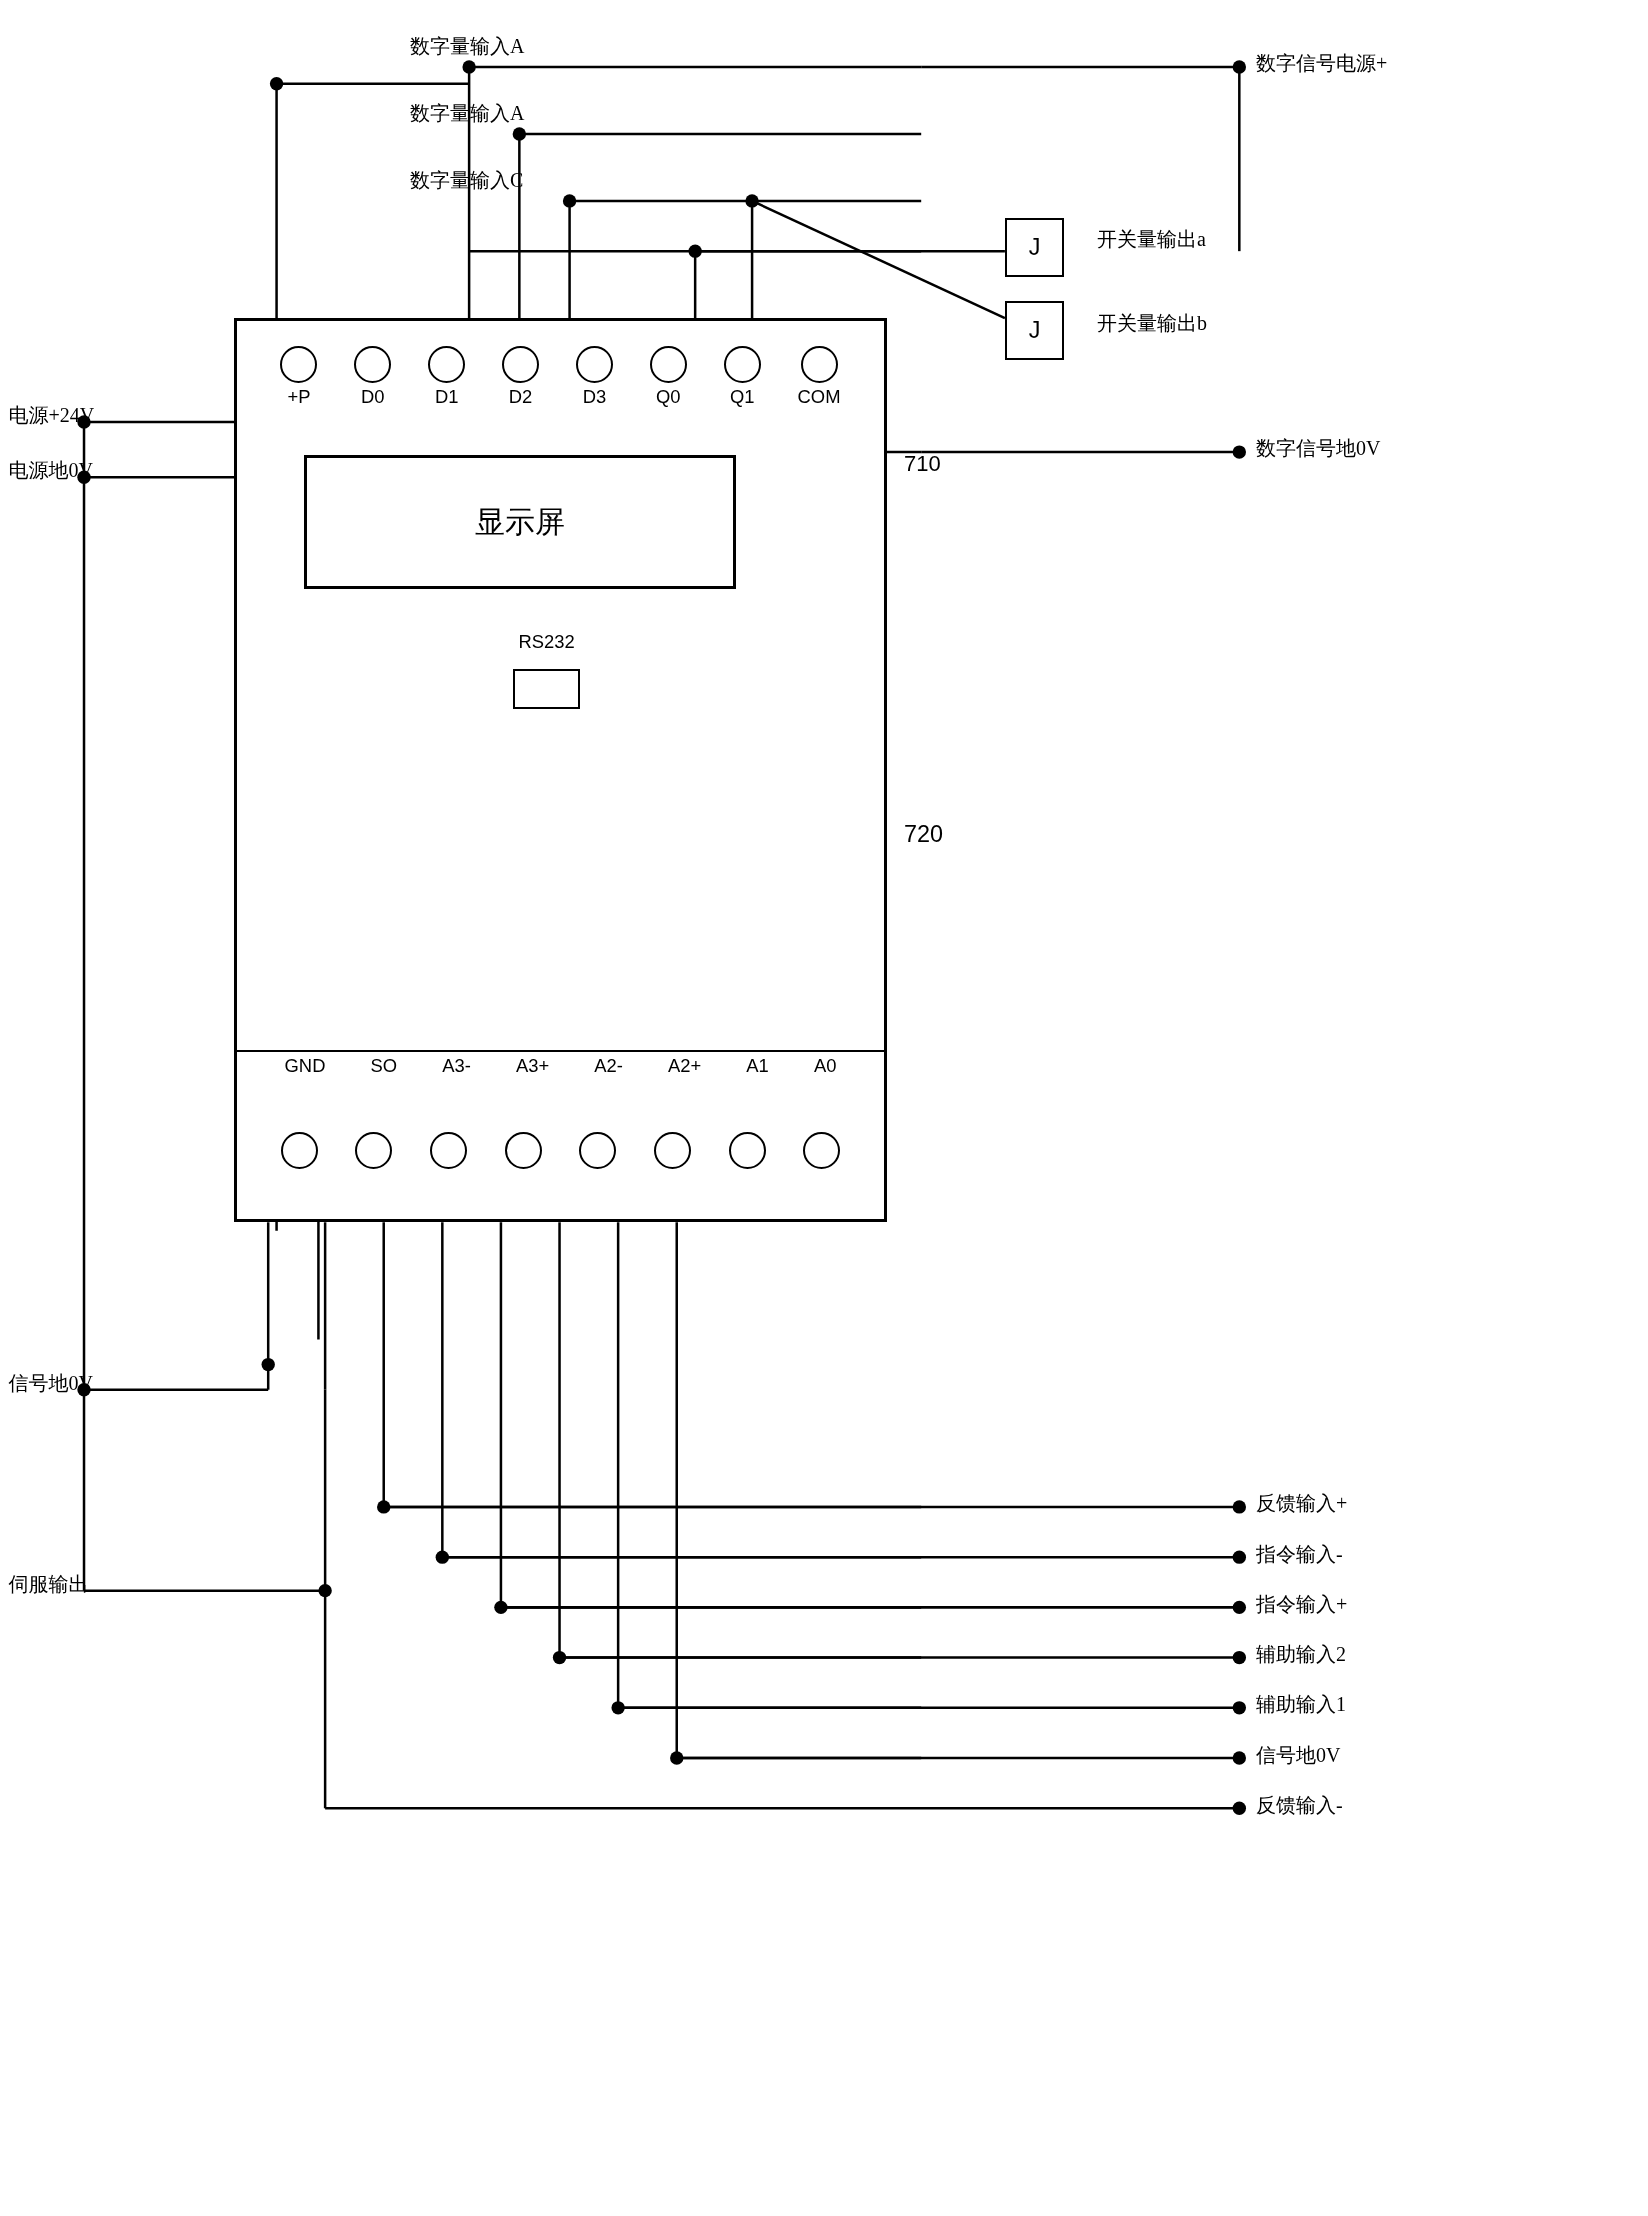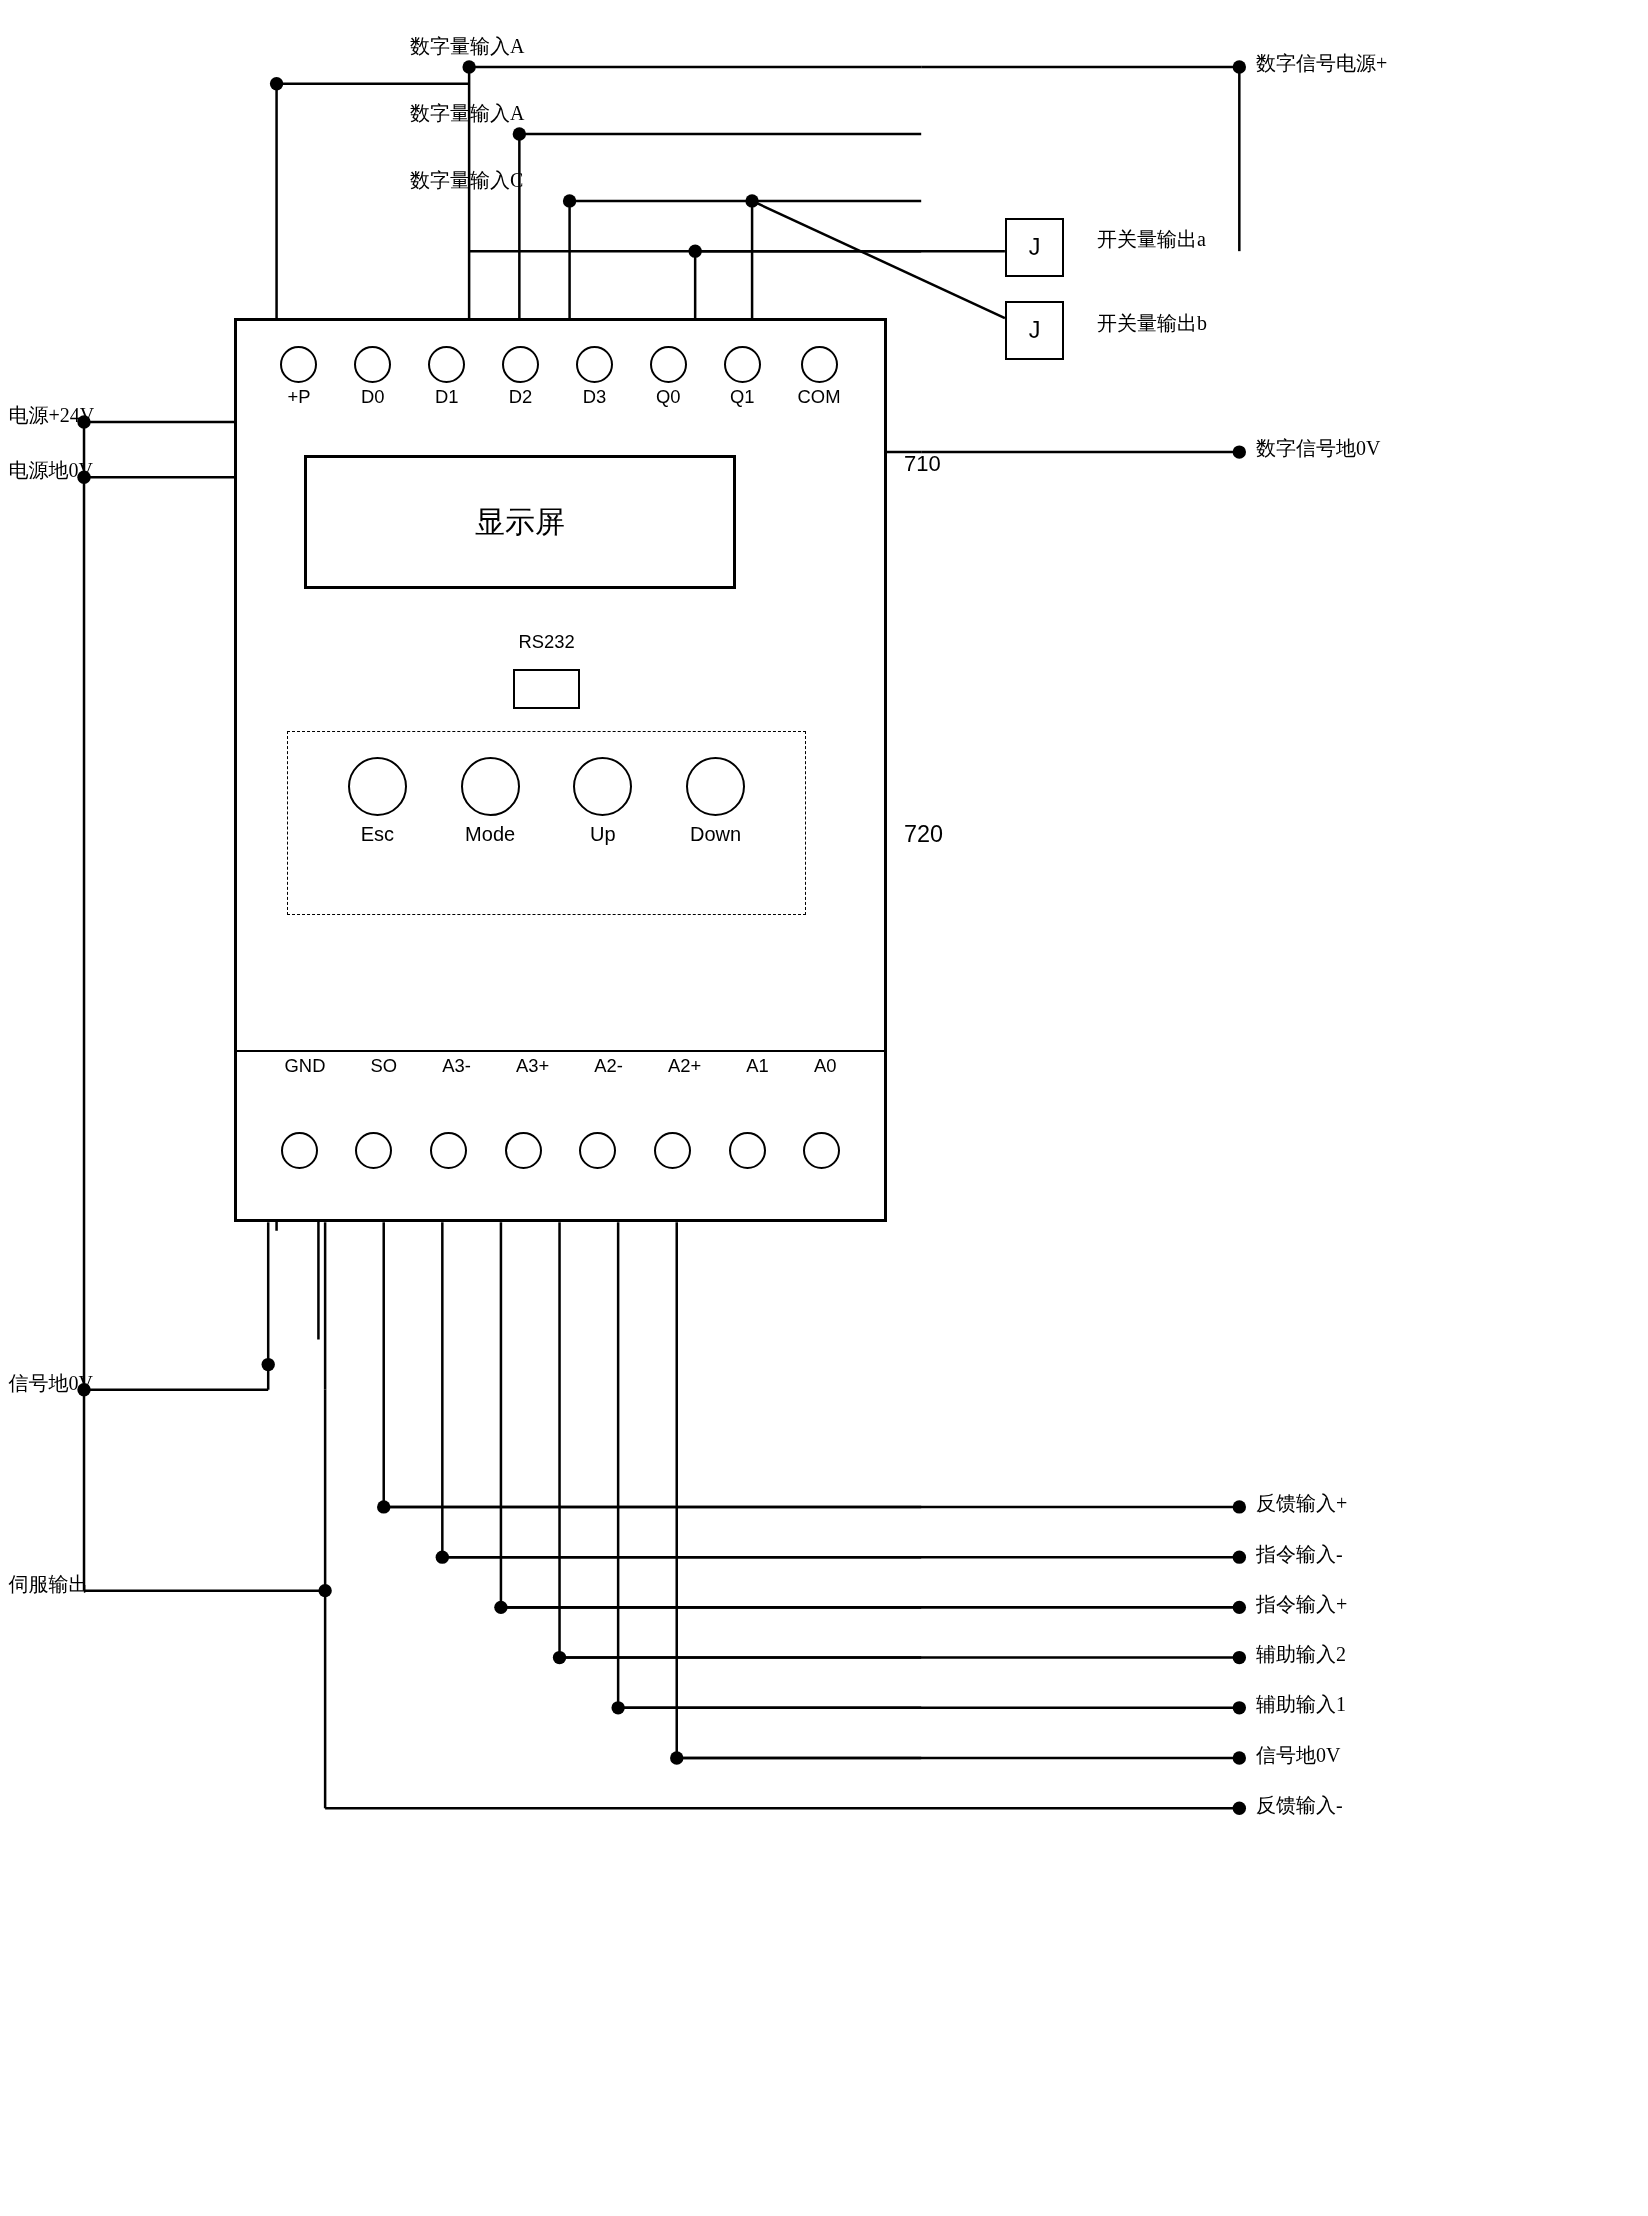--- a/index.html
+++ b/index.html
@@ -315,40 +315,20 @@
 
     <div class="display-screen">
       <span class="display-text">显示屏</span>
     </div>
 
     <div class="rs232-area">
       <span class="rs232-label">RS232</span>
       <div class="rs232-port"></div>
     </div>
 
-    <div class="button-panel">
-      <div class="button-row">
-        <div class="btn-item">
-          <div class="btn-circle"></div>
-          <span class="btn-label">Esc</span>
-        </div>
-        <div class="btn-item">
-          <div class="btn-circle"></div>
-          <span class="btn-label">Mode</span>
-        </div>
-        <div class="btn-item">
-          <div class="btn-circle"></div>
-          <span class="btn-label">Up</span>
-        </div>
-        <div class="btn-item">
-          <div class="btn-circle"></div>
-          <span class="btn-label">Down</span>
-        </div>
-      </div>
-    </div>
 
     <div style="position:absolute; bottom:167px; left:0; width:100%; height:2.5px; background:#000;"></div>
 
     <div style="position:absolute; bottom:142px; left:0; width:100%; display:flex; justify-content:space-around; padding:0 25px;">
       <span class="terminal-label label-en">GND</span>
       <span class="terminal-label label-en">SO</span>
       <span class="terminal-label label-en">A3-</span>
       <span class="terminal-label label-en">A3+</span>
       <span class="terminal-label label-en">A2-</span>
       <span class="terminal-label label-en">A2+</span>

